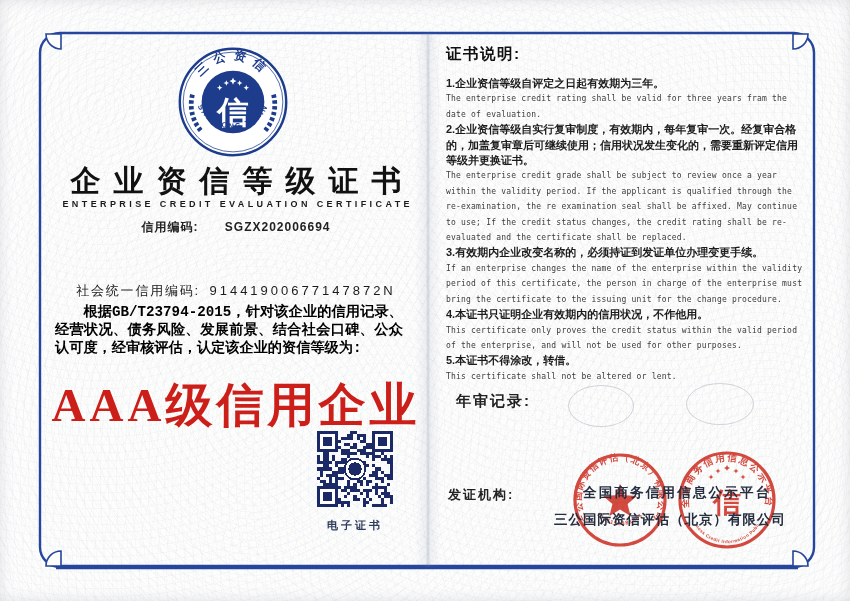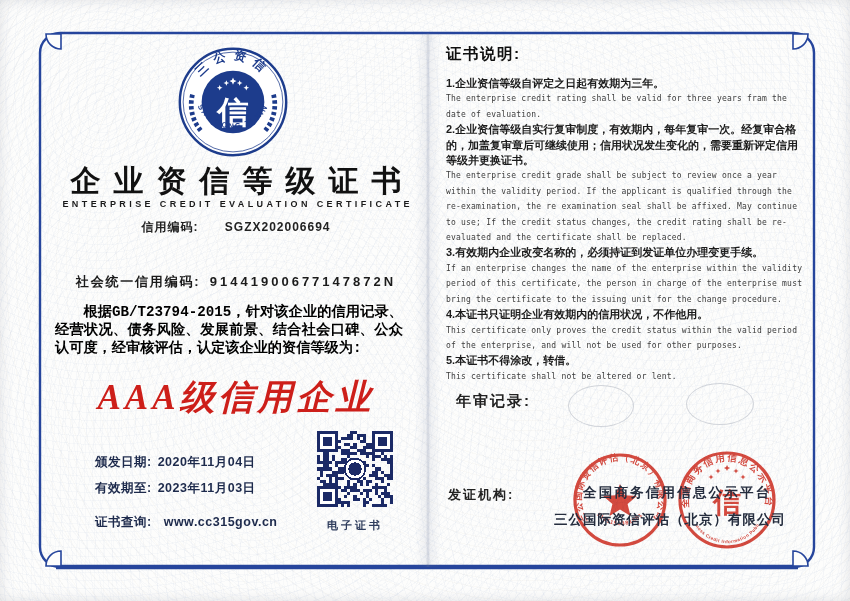--- a/index.html
+++ b/index.html
@@ -23,23 +23,23 @@
     position:absolute;left:415px;top:33px;width:26px;height:534px;pointer-events:none;
     background:linear-gradient(to right, transparent 0%, rgba(110,122,155,.10) 42%, rgba(110,122,155,.30) 50%, rgba(110,122,155,.10) 58%, transparent 100%);
   }
   .abs{position:absolute;}
   .ctr{text-align:center;}
   
   .lp-title{left:40px;width:392px;top:161px;font-family:"Liberation Serif",serif;font-weight:900;font-size:30px;color:#111;letter-spacing:13px;text-indent:13px;}
   .lp-subtitle{left:40px;width:392px;top:199px;font-weight:bold;font-size:9px;color:#1a1a1a;letter-spacing:3.4px;text-indent:3.4px;}
   .lp-code{left:40px;width:392px;top:219px;font-weight:bold;font-size:12px;color:#222;letter-spacing:1px;}
   .lp-company{left:40px;width:392px;top:244px;font-weight:bold;font-size:25px;color:#cd1f1a;letter-spacing:1px;}
-  .lp-uscc{left:40px;width:392px;top:273px;font-weight:bold;font-size:13px;color:#1b1b1b;letter-spacing:1.8px;}
+  .lp-uscc{left:40px;width:392px;top:282px;font-weight:normal;font-size:13px;color:#1b1b1b;letter-spacing:1.8px;}
   .lp-para{left:55px;width:348px;top:303px;font-weight:bold;font-size:14.2px;line-height:18px;color:#000000;text-indent:2em;text-align:justify;font-family:Liberation Mono, monospace;}
-  .lp-rating{left:40px;width:392px;top:374px;font-weight:900;font-size:35px;color:#cd1f1a;letter-spacing:4px;font-family:"Liberation Serif",serif;font-style:italic;}
+  .lp-rating{left:40px;width:392px;top:374px;font-weight:900;font-size:47px;color:#cd1f1a;letter-spacing:4px;font-family:"Liberation Serif",serif;}
   .lp-dates{left:95px;top:454px;font-weight:bold;font-size:12.5px;color:#1d2a4c;}
   .lp-dates .row{margin-bottom:9px;letter-spacing:.5px;}
   .lp-dates .row.query{margin-top:17px;}
   .lp-dates .val{margin-left:6px;color:#1d2a4c;}
   .qr-wrap{left:317px;top:431px;width:76px;}
   .qr-caption{margin-top:7px;text-align:center;font-size:11px;letter-spacing:3px;color:#2e3c5c;font-weight:bold;}
   
   .rp-heading{left:446px;top:44px;font-weight:bold;font-size:15.5px;color:#101010;letter-spacing:1.5px;}
   .rp-notes{left:446px;top:76px;width:358px;line-height:15.4px;}
   .rp-notes .zh{font-size:11px;font-weight:bold;color:#1c1c1c;}
@@ -105,31 +105,20 @@
     <span>信用编码:</span>
     <span style="margin-left:22px">SGZX202006694</span>
   </div>
   <div class="abs ctr lp-uscc">
     <span>社会统一信用编码:</span>
     <span style="margin-left:4px;letter-spacing:3px">91441900677147872N</span>
   </div>
   <div class="abs lp-para">根据GB/T23794-2015，针对该企业的信用记录、经营状况、债务风险、发展前景、结合社会口碑、公众认可度，经审核评估，认定该企业的资信等级为:</div>
   <div class="abs ctr lp-rating">AAA级信用企业</div>
 
-  <div class="abs lp-dates">
-    <div class="row">
-      <span>颁发日期:</span><span class="val">2020年11月04日</span>
-    </div>
-    <div class="row">
-      <span>有效期至:</span><span class="val">2023年11月03日</span>
-    </div>
-    <div class="row query">
-      <span>证书查询:</span><span class="val" style="margin-left:12px">www.cc315gov.cn</span>
-    </div>
-  </div>
 
   <div class="abs qr-wrap">
     <svg id="qr-svg" width="76" height="76" viewBox="0 0 25 25" shape-rendering="crispEdges">
         <rect x="11" y="0" width="1" height="1" fill="#1b2a66"></rect>
         <rect x="12" y="0" width="1" height="1" fill="#1b2a66"></rect>
         <rect x="10" y="1" width="1" height="1" fill="#1b2a66"></rect>
         <rect x="11" y="1" width="1" height="1" fill="#1b2a66"></rect>
         <rect x="13" y="1" width="1" height="1" fill="#1b2a66"></rect>
         <rect x="14" y="1" width="1" height="1" fill="#1b2a66"></rect>
         <rect x="15" y="1" width="1" height="1" fill="#1b2a66"></rect>

